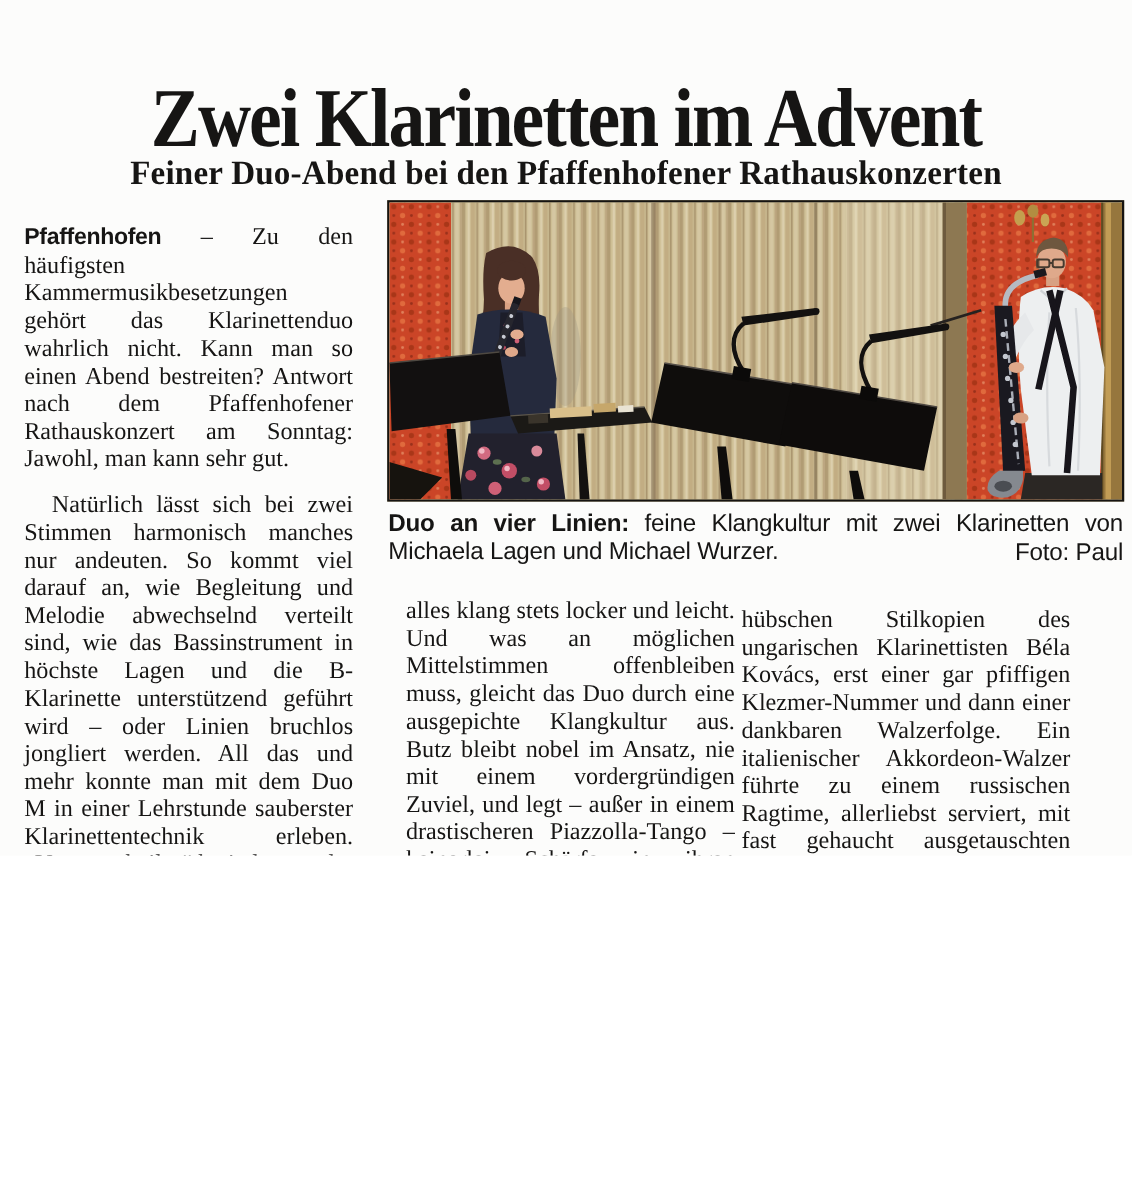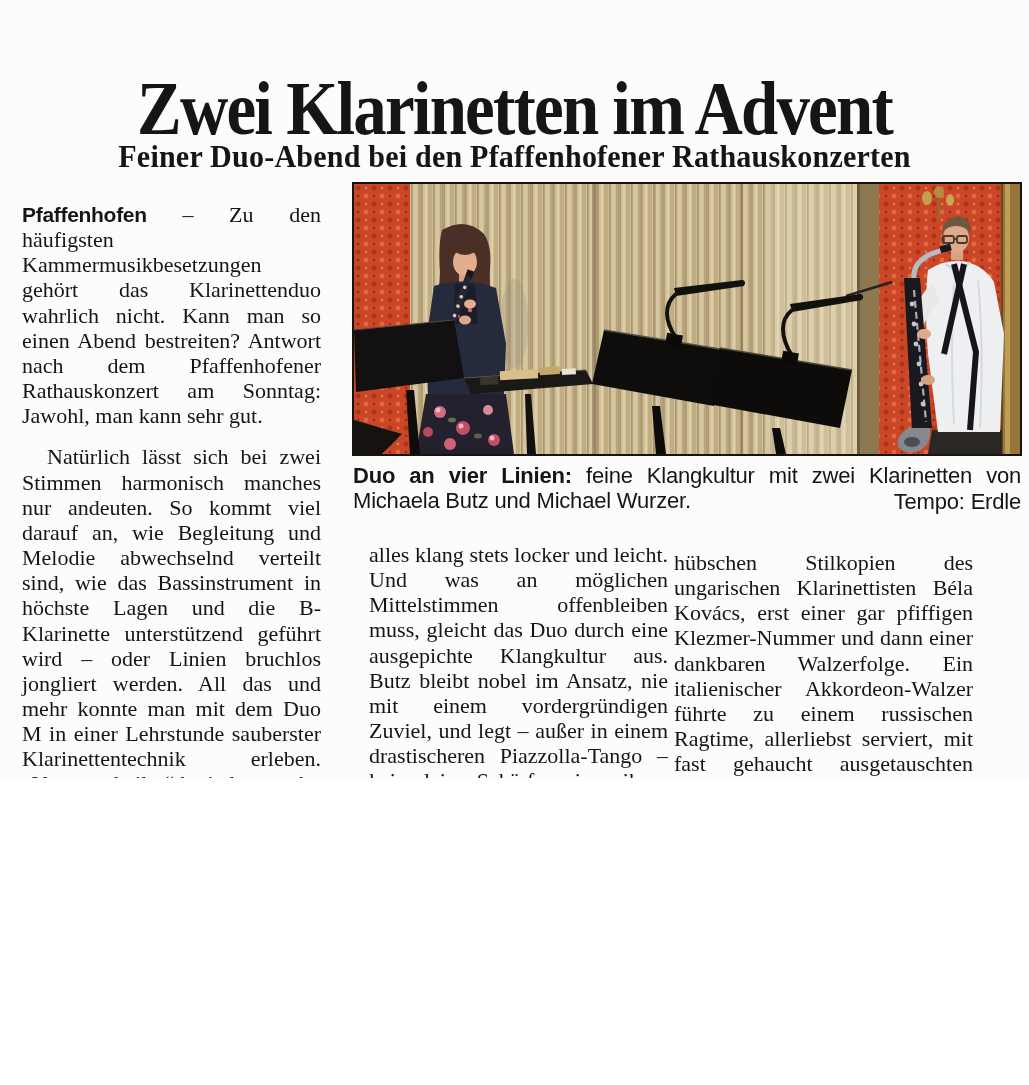--- a/index.html
+++ b/index.html
@@ -226,22 +226,22 @@
           <ellipse cx="558" cy="258" rx="8" ry="5" fill="#4a4d52"></ellipse>
         </g>
         <ellipse cx="570" cy="150" rx="7" ry="5" fill="#dfa98b"></ellipse>
         <ellipse cx="574" cy="196" rx="7" ry="5" fill="#d8a183"></ellipse>
       </g>
     </svg>
   </figure>
 
   <div class="caption">
     <span class="cap-lead">Duo an vier Linien:</span>
-    <span>feine Klangkultur mit zwei Klarinetten von Michaela Butz und Michael Wurzer.</span>
-    <span class="credit">Tempo: Erdle</span>
+    <span>feine Klangkultur mit zwei Klarinetten von Michaela Lagen und Michael Wurzer.</span>
+    <span class="credit">Foto: Paul</span>
   </div>
 
   <div class="col" id="col-left">
     <p><span class="loc-lead">Pfaffenhofen</span> <span>– Zu den häufigsten Kammermusikbesetzungen gehört das Klarinettenduo wahrlich nicht. Kann man so einen Abend bestreiten? Antwort nach dem Pfaffenhofener Rathauskonzert am Sonntag: Jawohl, man kann sehr gut.</span></p>
     <p class="ind">Natürlich lässt sich bei zwei Stimmen harmonisch manches nur andeuten. So kommt viel darauf an, wie Begleitung und Melodie abwechselnd verteilt sind, wie das Bassinstrument in höchste Lagen und die B-Klarinette unterstützend geführt wird – oder Linien bruchlos jongliert werden. All das und mehr konnte man mit dem Duo M in einer Lehrstunde sauberster Klarinettentechnik erleben. „Vamos a bailar“ betitelt, war der Abend als Tanzprogramm konzipiert. Die erste Hälfte durchweg spanisch: von Joaquim Malats „Serenata Española“ über eine virtuose Carmen-Fantasie bis zu Georgina Sánchez Torres „Pregón de Danza“ (fast eine kleine Suite). Michaela Butz und Michael Wurzer, beide im Bayerischen Polizeiorchester tätig, musizierten äußerst differenziert, verharrten nie starr im Tempo,</p>
   </div>
 
   <div class="col" id="col-mid">
     <p>alles klang stets locker und leicht. Und was an möglichen Mittelstimmen offenbleiben muss, gleicht das Duo durch eine ausgepichte Klangkultur aus. Butz bleibt nobel im Ansatz, nie mit einem vordergründigen Zuviel, und legt – außer in einem drastischeren Piazzolla-Tango – keinerlei Schärfe in ihren angenehmen Klarinettenton. Nicht zwei Musiker, die gelegentlich zusammen probieren, sind da zu hören, sondern ein ganz aufeinander eingespieltes Duo, bei dem praktisch jedes Ritardando, jeder Akzent und jeder Übergang im Einklang erfolgt.</p>
     <p class="ind">International wurde es nach der Pause, zunächst mit zwei</p>

